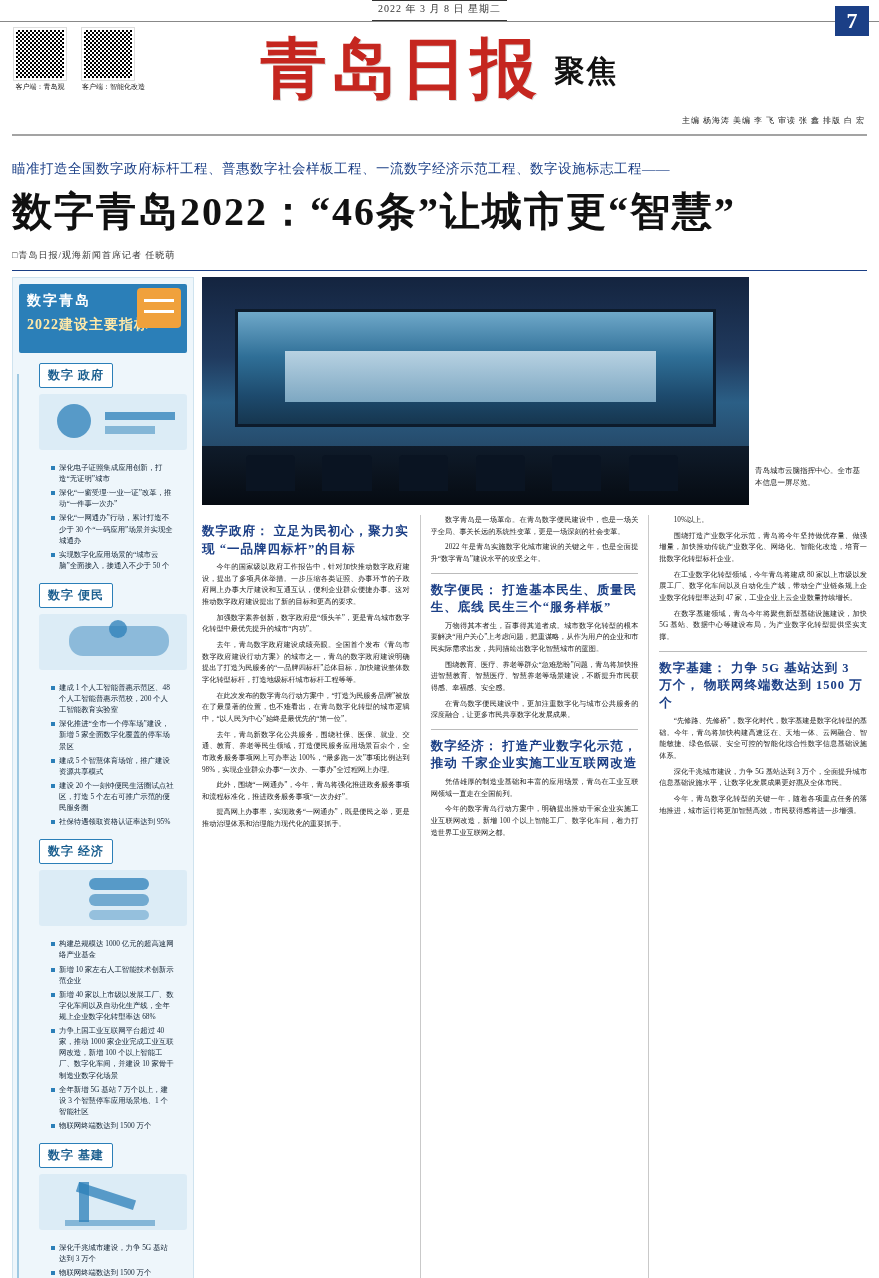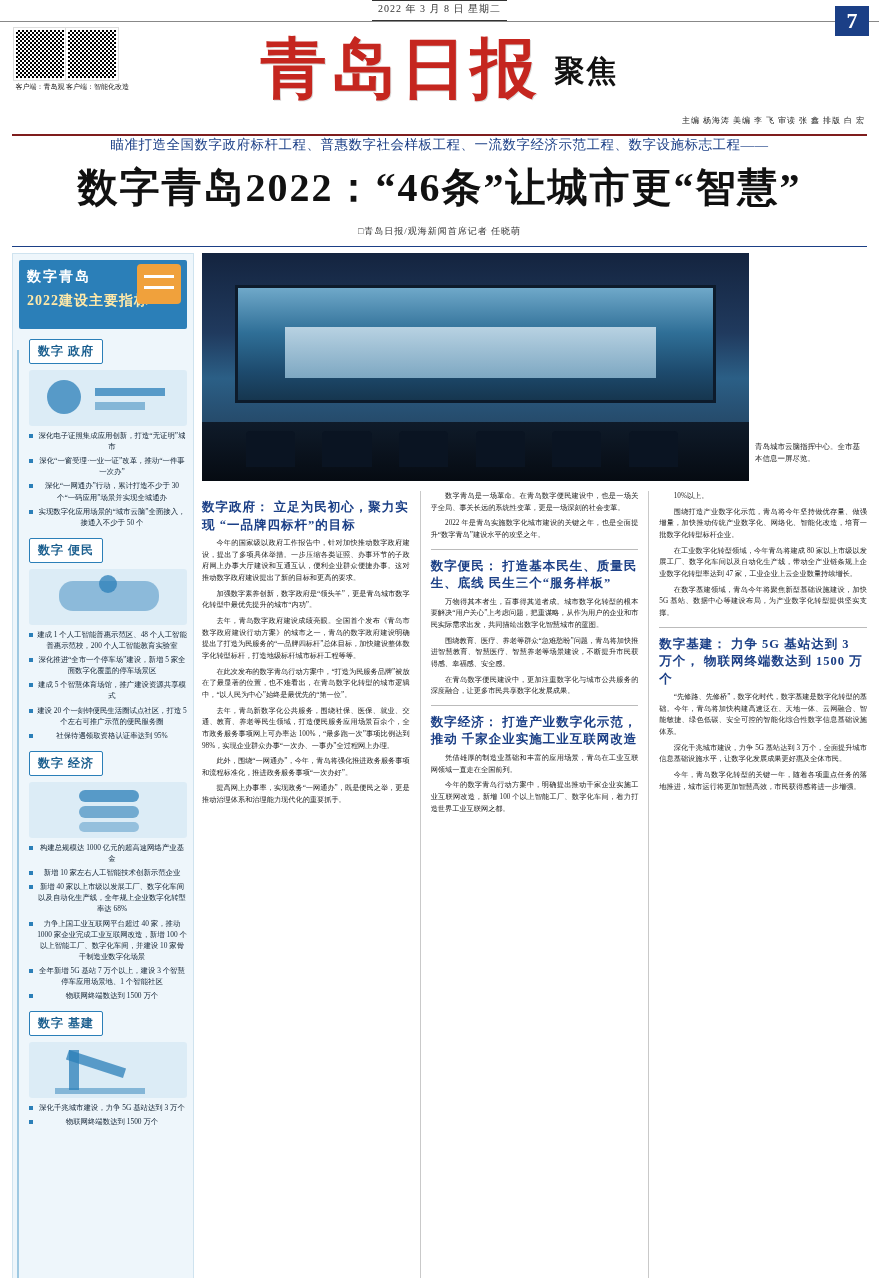--- a/index.html
+++ b/index.html
@@ -50,20 +50,21 @@
   .masthead {
     height: 110px;
     position: relative;
     padding: 6px 10px 0 10px;
   }
   .qr-group {
     position: absolute;
     left: 14px;
     top: 6px;
     display: flex;
+    gap: 16px;
   }
   .qr-item { text-align: center; }
   .qr {
     width: 52px; height: 52px;
     background:
       repeating-linear-gradient(0deg, #000 0 2px, #fff 2px 4px),
       repeating-linear-gradient(90deg, #000 0 2px, #fff 2px 4px);
     background-blend-mode: difference;
     border: 2px solid #fff;
     outline: 1px solid #ddd;
@@ -101,24 +102,24 @@
     position: absolute;
     right: 14px;
     bottom: 6px;
     font-size: 8px;
     color: #222;
     letter-spacing: 1px;
   }
 
   
   .head-wrap {
-    border-top: 2px solid #7f1d1d;
+    border-top: 2px solid #a3a3a3;
     margin: 2px 12px 0 12px;
-    padding-top: 0;
-    text-align: center;
+    padding-top: 24px;
+    text-align: left;
   }
   .shoulder {
     font-size: 13.5px;
     color: #1b3f86;
     letter-spacing: 0.5px;
     margin-bottom: 6px;
   }
   .main-head {
     font-size: 40px;
     font-weight: bold;
@@ -187,21 +188,21 @@
     left: 7px; right: 7px;
     height: 3px;
     background: #fff;
   }
   .chip:before { top: 11px; }
   .chip:after { top: 22px; }
 
   .sec {
     margin-top: 10px;
     position: relative;
-    padding-left: 10px;
+    padding-left: 20px;
   }
   .sec-title {
     display: inline-block;
     border: 1.5px solid #2b7fb8;
     color: #1b5f8f;
     font-size: 12px;
     font-weight: bold;
     padding: 3px 8px;
     background: #fff;
     border-radius: 2px;
@@ -213,21 +214,21 @@
     background: #dcecf6;
     border-radius: 3px;
     position: relative;
     overflow: hidden;
   }
   .sec-art .blob {
     position: absolute;
     background: #2b7fb8;
     opacity: 0.75;
   }
-  .bullets { margin: 0; padding: 0; list-style: none; text-align: center; }
+  .bullets { margin: 12px; padding: 0; list-style: none; }
   .bullets li {
     font-size: 7.4px;
     line-height: 1.5;
     color: #123;
     margin-bottom: 3px;
     padding-left: 8px;
     position: relative;
   }
   .bullets li:before {
     content: "";

